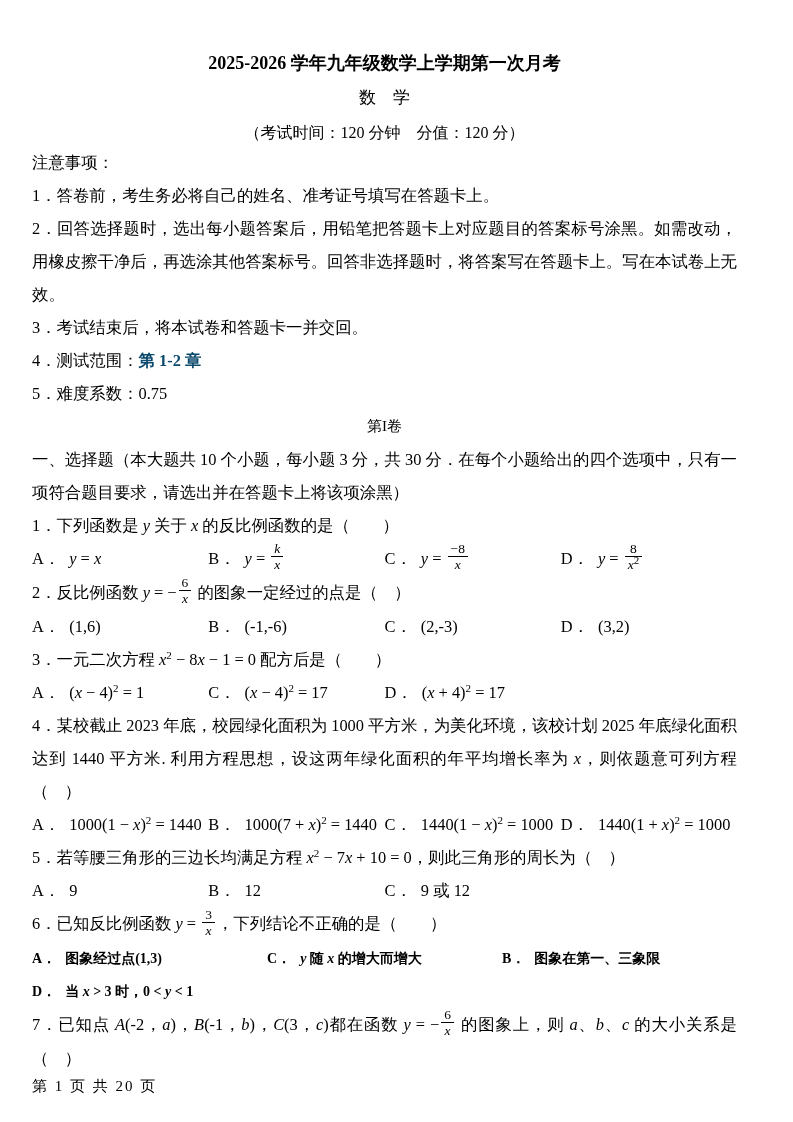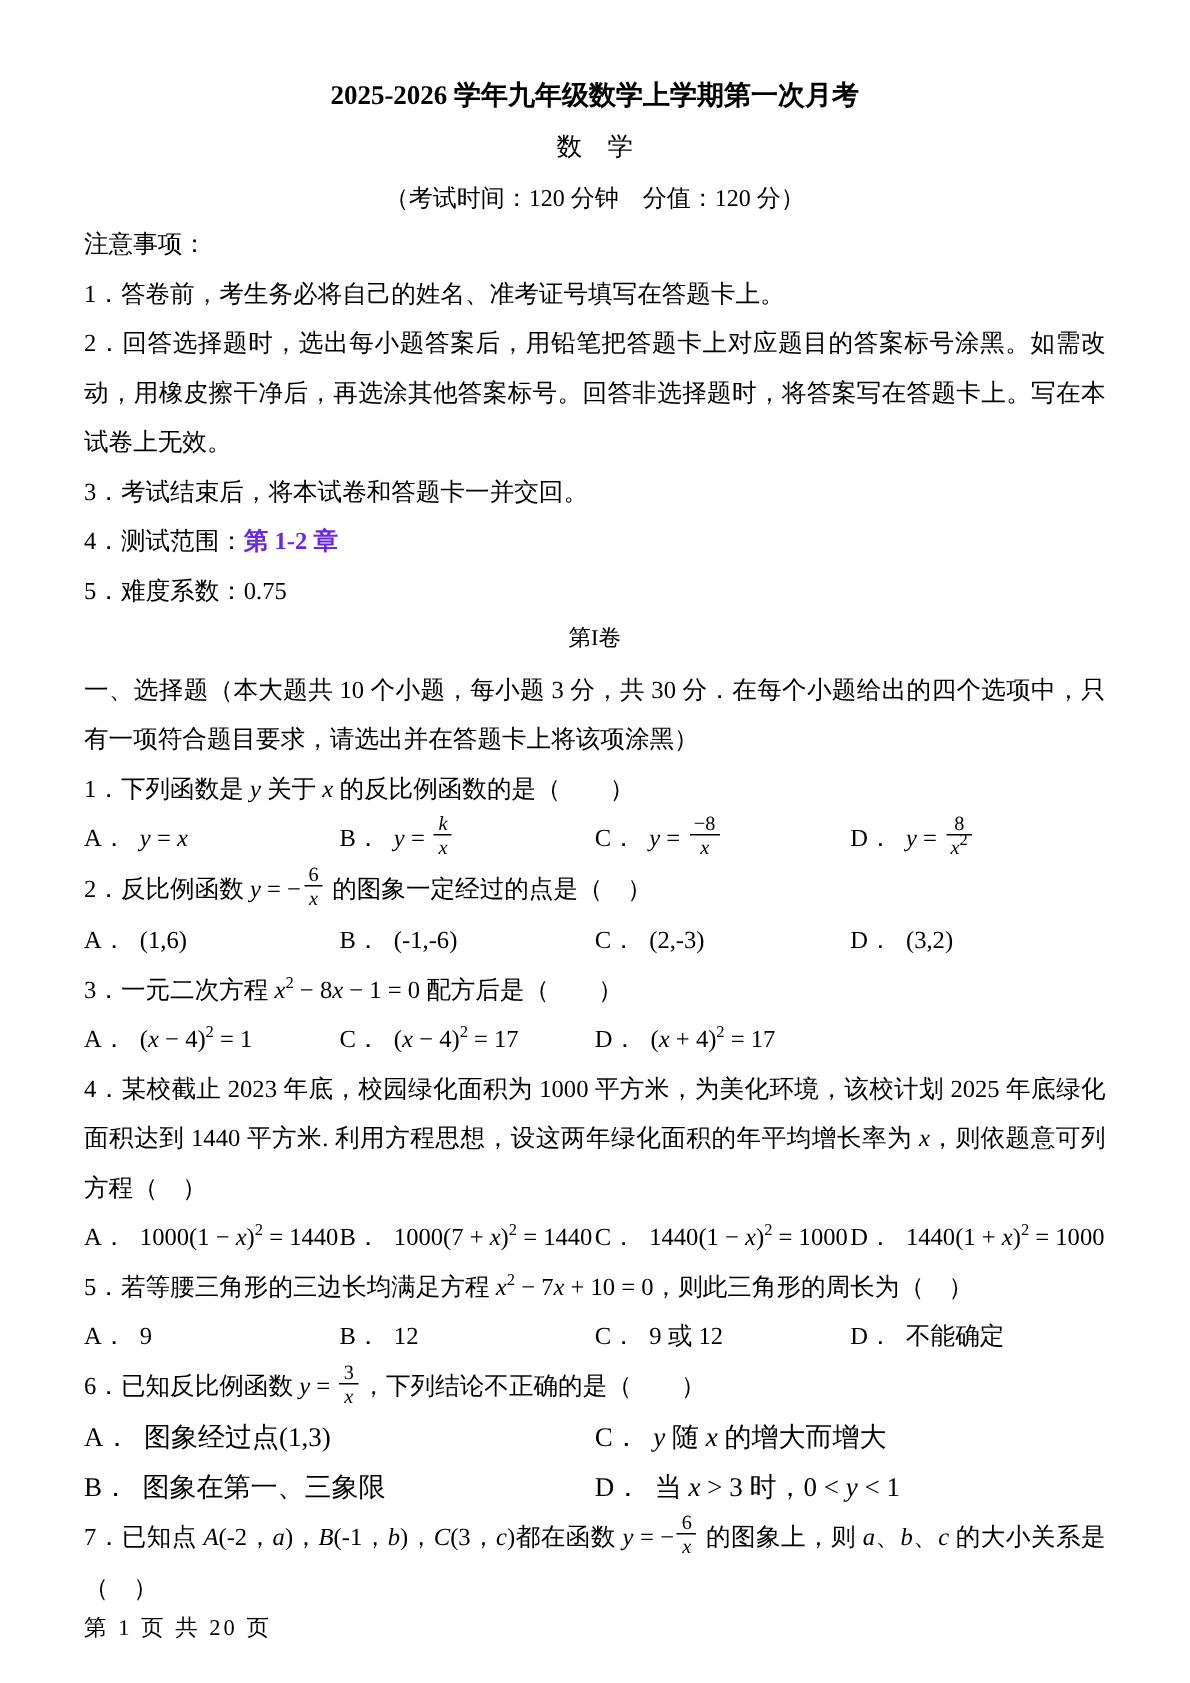--- a/index.html
+++ b/index.html
@@ -4,44 +4,44 @@
 <style>
   html,body{margin:0;padding:0;background:#ffffff;}
   body{
     width:793px;height:1122px;overflow:hidden;
     font-family:"Liberation Serif","DejaVu Serif",serif;
     color:#000;
   }
   .page{
     box-sizing:border-box;
     width:793px;height:832px;
-    padding:50px 56px 26px 56px;
+    padding:50px 56px 26px 32px;
     display:flex;flex-direction:column;
   }
   .title{
     font-size:18px;font-weight:bold;text-align:center;line-height:26px;
   }
   .subject{
     font-size:17px;font-weight:normal;text-align:center;line-height:26px;margin-top:9px;
   }
   .info{
     font-size:16px;text-align:center;line-height:26px;margin-top:9px;font-family:Liberation Serif, serif;
   }
   .para{
     font-size:16.4px;line-height:33px;text-align:justify;
   }
-  .red{color:#6d28d9;font-weight:bold;}
+  .red{color:#0c4a6e;font-weight:bold;}
   .volume{font-size:15px;line-height:33px;text-align:center;}
   .opts{
     display:grid;grid-template-columns:repeat(4,1fr);
     font-size:16.4px;line-height:33px;
   }
   .opts2{
-    display:grid;grid-template-columns:1fr 1fr;
-    font-size:18px;line-height:33px;
+    display:grid;grid-template-columns:1fr 1fr 1fr;
+    font-size:14px;line-height:33px;font-weight:bold;
   }
   .opt{white-space:nowrap;}
   .olabel{margin-right:9px;}
   
   .mi{font-family:"Liberation Serif","DejaVu Serif",serif;font-style:italic;}
   .mo{font-family:"Liberation Serif","DejaVu Serif",serif;font-style:normal;}
   sup.msup{font-size:11px;line-height:0;}
   .frac{
     display:inline-block;vertical-align:middle;text-align:center;
     margin:0 2px;transform:translateY(-3px);
@@ -100,21 +100,20 @@
     <div class="opt"><span class="olabel">B．</span><span><span class="mo">1000(7 + </span><span class="mi">x</span><span class="mo">)</span><sup class="mo msup">2</sup><span class="mo"> = 1440</span></span></div>
     <div class="opt"><span class="olabel">C．</span><span><span class="mo">1440(1 − </span><span class="mi">x</span><span class="mo">)</span><sup class="mo msup">2</sup><span class="mo"> = 1000</span></span></div>
     <div class="opt"><span class="olabel">D．</span><span><span class="mo">1440(1 + </span><span class="mi">x</span><span class="mo">)</span><sup class="mo msup">2</sup><span class="mo"> = 1000</span></span></div>
   </div>
 
   <div class="para">5．若等腰三角形的三边长均满足方程 <span class="mi">x</span><sup class="mo msup">2</sup><span class="mo"> − 7</span><span class="mi">x</span><span class="mo"> + 10 = 0</span>，则此三角形的周长为（　）</div>
   <div class="opts">
     <div class="opt"><span class="olabel">A．</span><span><span class="mo">9</span></span></div>
     <div class="opt"><span class="olabel">B．</span><span><span class="mo">12</span></span></div>
     <div class="opt"><span class="olabel">C．</span><span><span class="mo">9</span> 或 <span class="mo">12</span></span></div>
-    <div class="opt"><span class="olabel">D．</span><span>不能确定</span></div>
   </div>
 
   <div class="para">6．已知反比例函数 <span class="mi">y</span><span class="mo"> = </span><span class="frac"><span class="num"><span class="mo">3</span></span><span class="den"><span class="mi">x</span></span></span>，下列结论不正确的是（　　）</div>
   <div class="opts2">
     <div class="opt"><span class="olabel">A．</span><span>图象经过点<span class="mo">(1,3)</span></span></div>
     <div class="opt"><span class="olabel">C．</span><span><span class="mi">y</span> 随 <span class="mi">x</span> 的增大而增大</span></div>
     <div class="opt"><span class="olabel">B．</span><span>图象在第一、三象限</span></div>
     <div class="opt"><span class="olabel">D．</span><span>当 <span class="mi">x</span><span class="mo"> &gt; 3</span> 时，<span class="mo">0 &lt; </span><span class="mi">y</span><span class="mo"> &lt; 1</span></span></div>
   </div>
 

